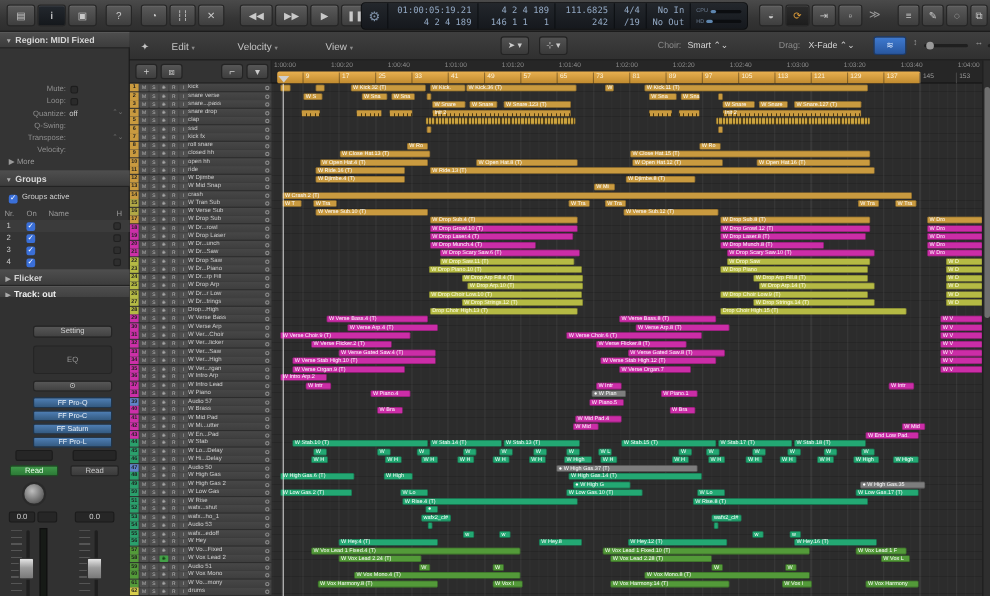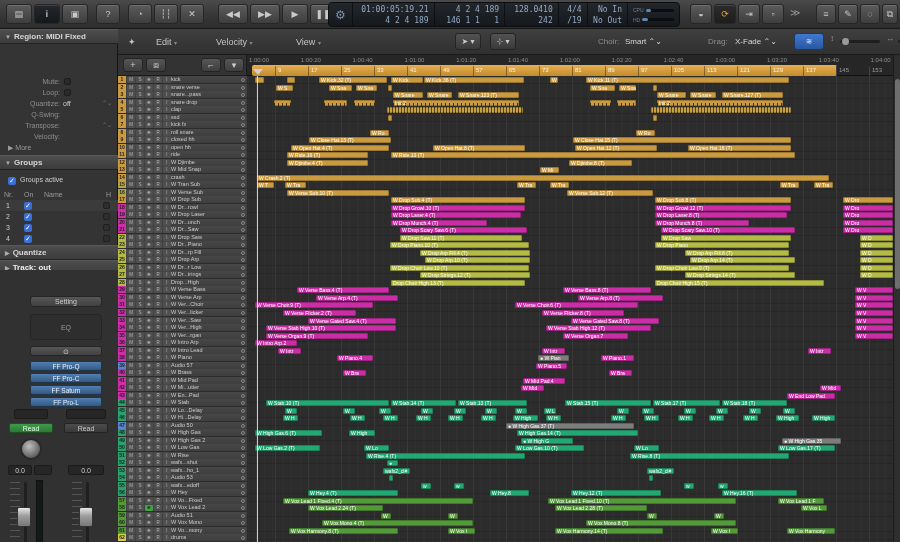--- a/index.html
+++ b/index.html
@@ -132,21 +132,21 @@
         <div class="gear">⚙</div>
         <div class="lcd-col" style="width: 86px;">
           <div class="lcd-r">01:00:05:19.21</div>
           <div class="lcd-r">   4 2 4 189</div>
         </div>
         <div class="lcd-col" style="width: 74px;">
           <div class="lcd-r">  4 2 4 189</div>
           <div class="lcd-r">146 1 1   1</div>
         </div>
         <div class="lcd-col" style="width: 56px;">
-          <div class="lcd-r">128.0410</div>
+          <div class="lcd-r">111.6825</div>
           <div class="lcd-r">     242</div>
         </div>
         <div class="lcd-col" style="width: 30px;">
           <div class="lcd-r">4/4</div>
           <div class="lcd-r">/19</div>
         </div>
         <div class="lcd-col" style="width: 42px;">
           <div class="lcd-r">No In</div>
           <div class="lcd-r">No Out</div>
         </div>
@@ -229,21 +229,21 @@
           <span style="position:absolute;left:6px">3</span>
           <span class="chk" style="position:absolute;left:24px;top:2px">✓</span>
           <span class="hbox"></span>
         </div>
         <div class="grp-row" style="top: 204px;">
           <span style="position:absolute;left:6px">4</span>
           <span class="chk" style="position:absolute;left:24px;top:2px">✓</span>
           <span class="hbox"></span>
         </div>
       </div>
-    <div class="sec-hd" style="top:216px"><span class="tri">▶</span><span>Quantize</span></div>
+    <div class="sec-hd" style="top:216px"><span class="tri">▶</span><span>Flicker</span></div>
     <div class="sec-hd" style="top:231px;color:#eee"><span class="tri">▶</span><span>Track: out</span></div>
 
     <div id="strips">
       <div class="slot-btn" style="left:30px;top:26px;width:72px;height:11px;line-height:10px">Setting</div>
       <div class="slot-btn" style="left:30px;top:44px;width:72px;height:26px;line-height:25px;background:#2e2e2e;color:#9a9a9a">EQ</div>
       <div class="slot-btn" style="left:30px;top:76px;width:72px;height:10px;line-height:9px">⊙</div>
       <div id="plugins">
           <div class="plug" style="top: 91px;">FF Pro-Q</div>
           <div class="plug" style="top: 103px;">FF Pro-C</div>
           <div class="plug" style="top: 115px;">FF Saturn</div>

